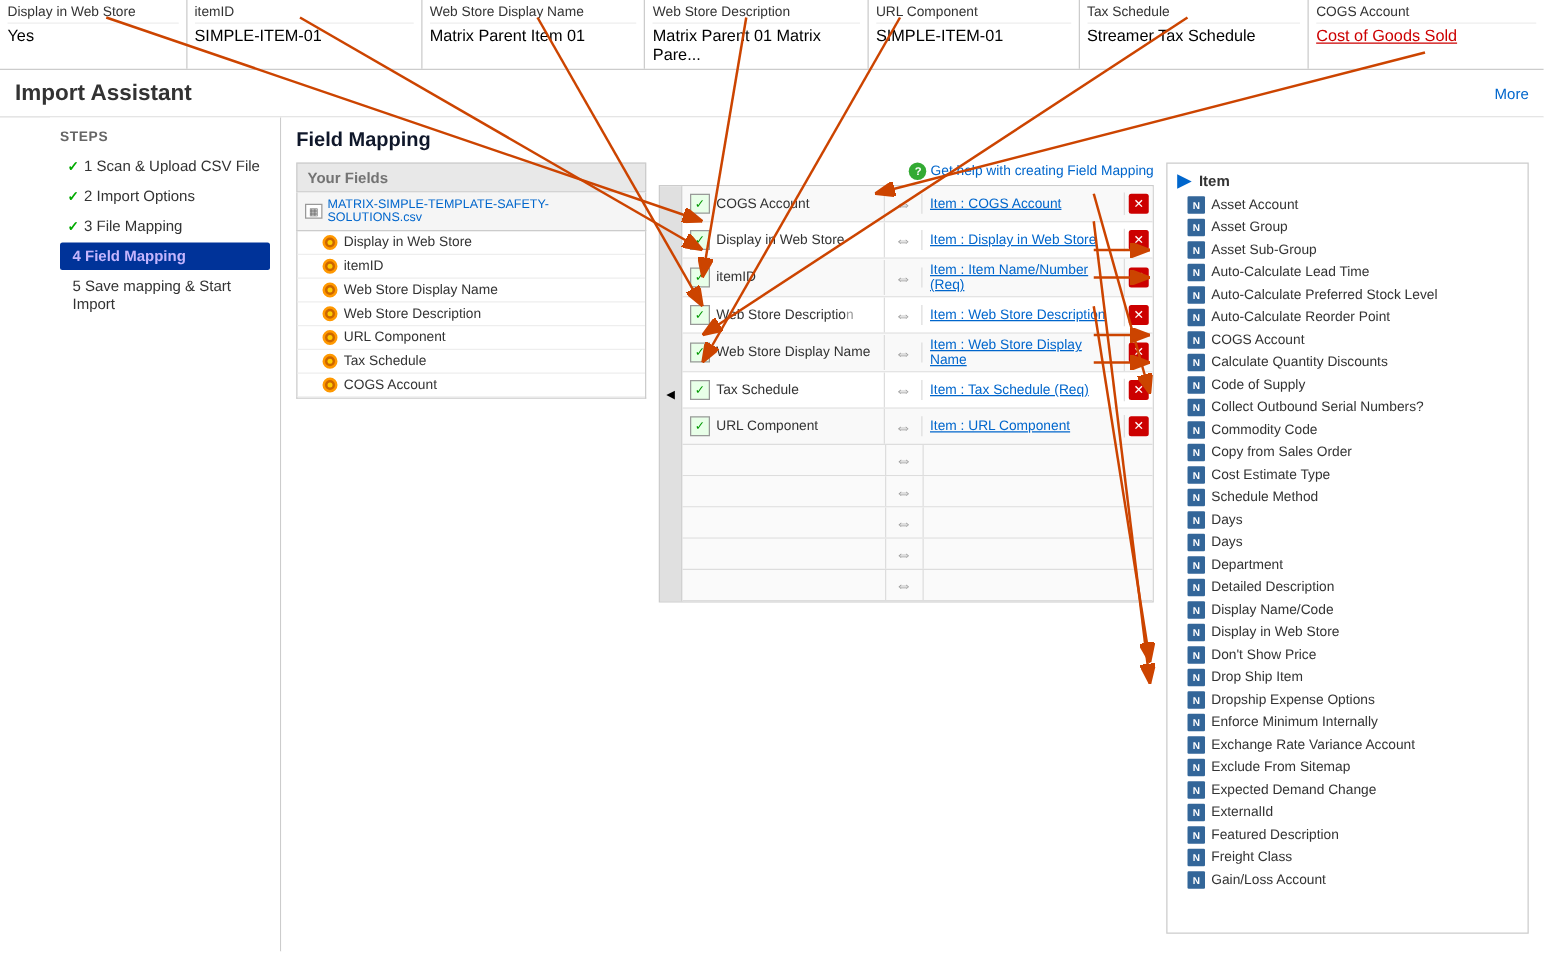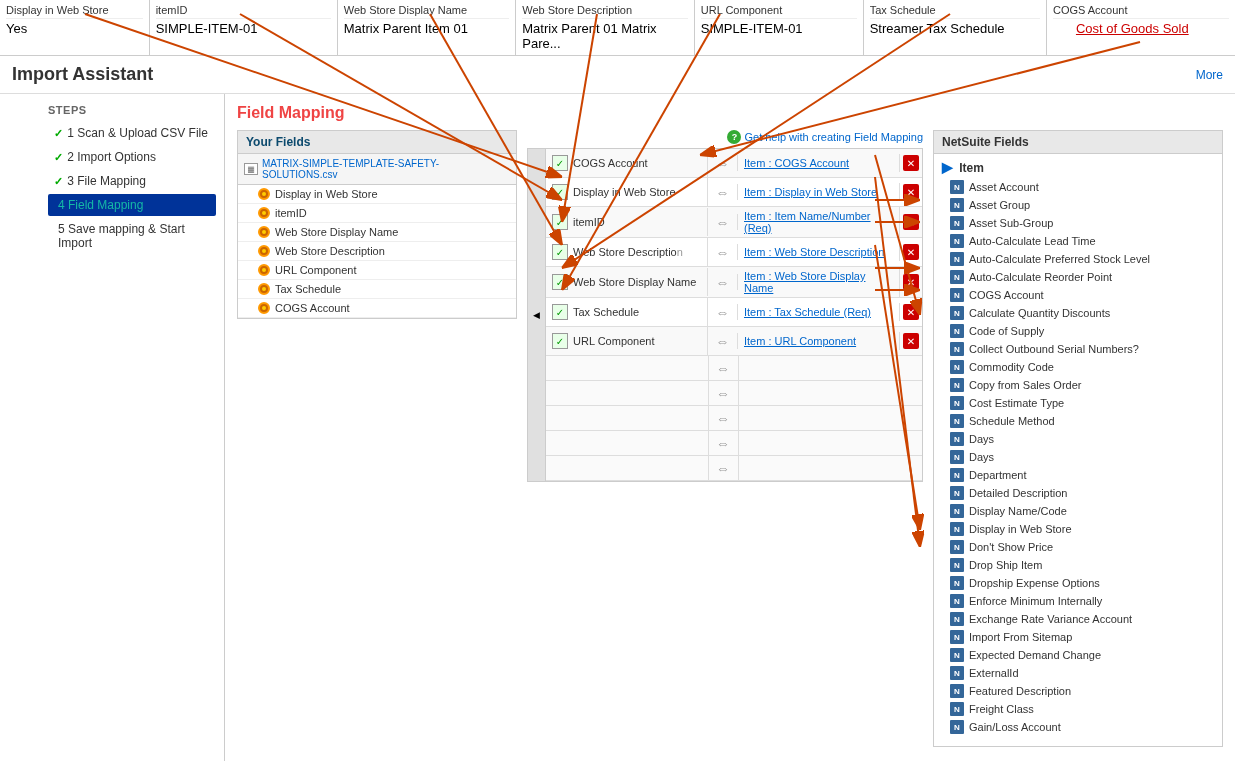--- a/index.html
+++ b/index.html
@@ -24,21 +24,21 @@
       color: #333;
       font-weight: normal;
       border-bottom: 1px solid #eee;
       padding-bottom: 2px;
       margin-bottom: 2px;
     }
     .top-col-value {
       font-size: 13px;
       color: #000;
     }
-    .top-col-value.red-underline { color: #cc0000; text-decoration: underline; margin-left: 23px; }
+    .top-col-value.red-underline { color: #cc0000; text-decoration: underline; }
 
     
     .main-header {
       display: flex;
       align-items: center;
       justify-content: space-between;
       padding: 8px 12px;
       border-bottom: 1px solid #ddd;
       background: #fff;
     }
@@ -81,60 +81,61 @@
       align-items: center;
       padding: 4px 6px;
       font-size: 12px;
       color: #333;
       cursor: pointer;
       border-radius: 2px;
       margin-bottom: 2px;
     }
     .step-item.active {
       background: #003399;
-      color: #14b8a6;
+      color: #c4b5fd;
+      font-weight: bold;
     }
     .step-check {
       color: #00aa00;
       margin-right: 4px;
       font-weight: bold;
       font-size: 11px;
     }
     .step-item.active .step-check { color: #99ff99; }
 
     
     .main-panel {
       flex: 1;
       padding: 10px 12px;
       overflow-y: auto;
       background: #fff;
     }
     .panel-title {
       font-size: 16px;
       font-weight: bold;
-      color: #ef4444;
+      color: #0f172a;
       margin-bottom: 8px;
     }
 
     
     .field-mapping-container {
       display: flex;
       gap: 10px;
       height: calc(100% - 30px);
     }
 
     
     .your-fields {
       width: 280px;
       flex-shrink: 0;
     }
     .section-header {
       font-size: 12px;
       font-weight: bold;
-      color: #0c4a6e;
+      color: #737373;
       background: #e8e8e8;
       padding: 4px 8px;
       border: 1px solid #ccc;
       margin-bottom: 0;
     }
     .file-row {
       display: flex;
       align-items: center;
       padding: 4px 6px;
       font-size: 11px;
@@ -685,21 +686,20 @@
                   </div>
                 <div class="map-empty-cell" style="flex:1;border-right:none"></div>
                 <div style="width:22px;border-left:1px solid #ddd;"></div>
               </div>
             </div>
           </div>
         </div>
       </div>
 
       <div class="netsuite-fields">
-        <div class="ns-header">NetSuite Fields</div>
         <div class="ns-section">
           <div class="ns-section-header">
             <span style="color:#0066cc; font-size:14px; margin-right:3px;">▶</span>
             <span>Item</span>
           </div>
           <div class="ns-item">
             <div class="ns-icon blue">N</div>
             <span>Asset Account</span>
           </div>
           <div class="ns-item">
@@ -793,21 +793,21 @@
           <div class="ns-item">
             <div class="ns-icon blue">N</div>
             <span>Enforce Minimum Internally</span>
           </div>
           <div class="ns-item">
             <div class="ns-icon blue">N</div>
             <span>Exchange Rate Variance Account</span>
           </div>
           <div class="ns-item">
             <div class="ns-icon blue">N</div>
-            <span>Import From Sitemap</span>
+            <span>Exclude From Sitemap</span>
           </div>
           <div class="ns-item">
             <div class="ns-icon blue">N</div>
             <span>Expected Demand Change</span>
           </div>
           <div class="ns-item">
             <div class="ns-icon blue">N</div>
             <span>ExternalId</span>
           </div>
           <div class="ns-item">

